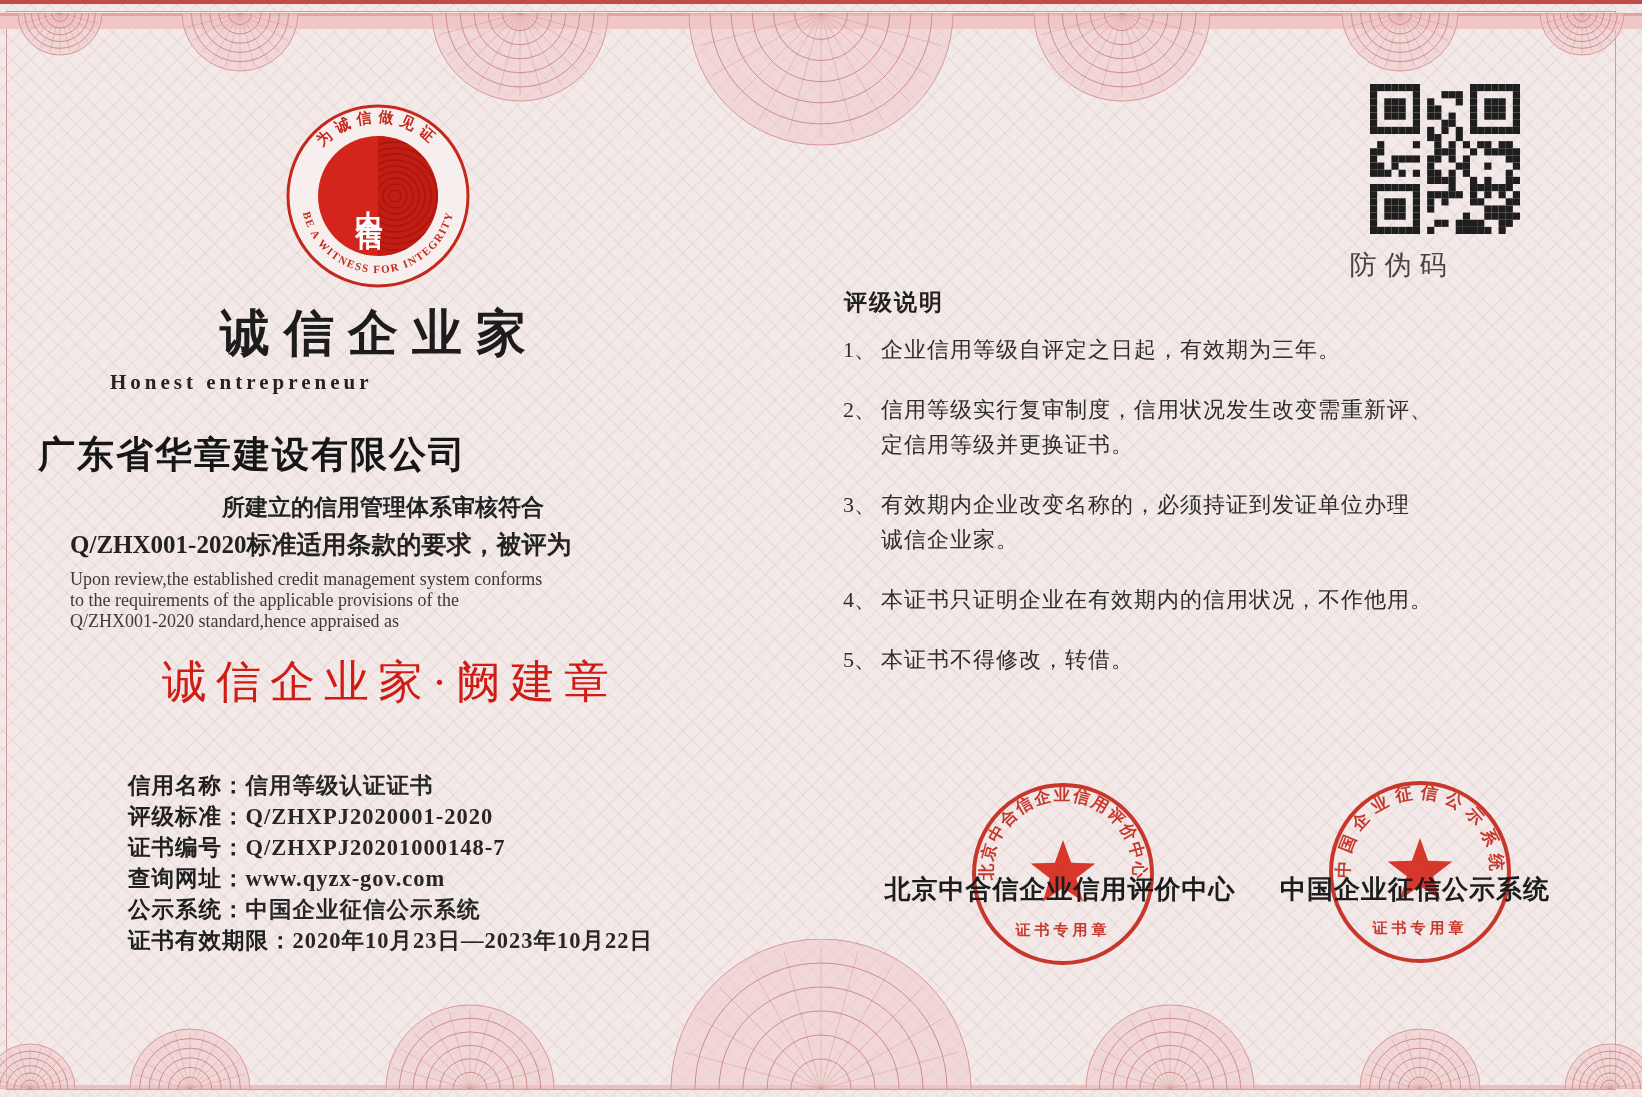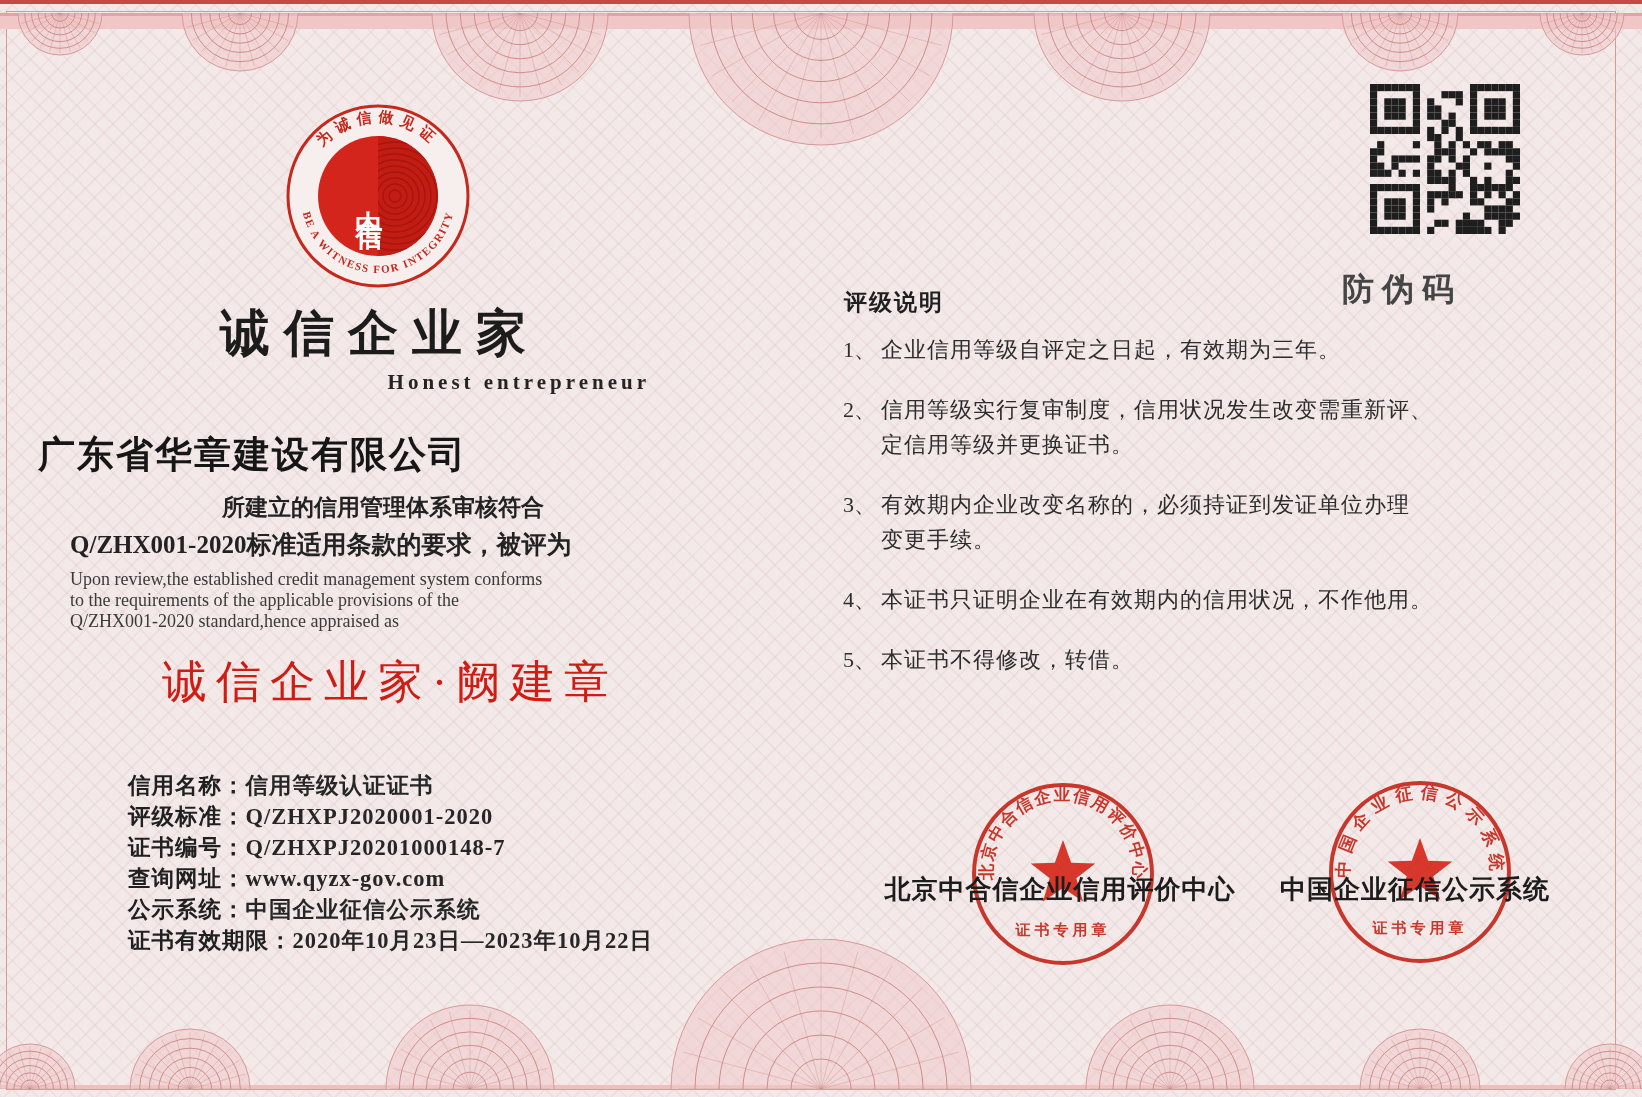--- a/index.html
+++ b/index.html
@@ -23,21 +23,21 @@
     position:absolute;left:340px;top:146px;width:58px;height:104px;
     writing-mode:vertical-rl;text-orientation:upright;
     color:#fff;font-size:27px;font-weight:bold;letter-spacing:6px;line-height:58px;
     text-align:center;z-index:3;
   }
   .cert-title{
     position:absolute;left:110px;top:300px;width:540px;text-align:center;
     font-size:50px;font-weight:bold;color:#1c1c1c;letter-spacing:14px;
   }
   .cert-subtitle{
-    position:absolute;left:110px;top:370px;width:540px;text-align:right;
+    position:absolute;left:110px;top:370px;width:540px;text-align:left;
     font-size:21px;font-weight:bold;color:#242424;letter-spacing:4px;
   }
   .company-name{
     position:absolute;left:38px;top:430px;width:700px;
     font-size:37px;font-weight:bold;color:#161616;letter-spacing:2px;
   }
   .stmt1{
     position:absolute;left:100px;top:492px;width:566px;text-align:center;
     font-size:23px;font-weight:bold;color:#222;
   }
@@ -54,22 +54,22 @@
     font-size:45px;font-weight:normal;color:#cf1d15;letter-spacing:9px;
   }
   .details{position:absolute;left:106px;top:770px;width:620px;}
   .detail-row{font-size:22.5px;font-weight:bold;color:#262626;line-height:31px;letter-spacing:1px;margin-left:22px;}
   .detail-row .lab{color:#202020;}
   .detail-row .val{color:#262626;}
 
   
   .qr{position:absolute;left:1370px;top:84px;width:150px;height:150px;}
   .qr-label{
-    position:absolute;left:1312px;top:268px;width:180px;text-align:center;
-    font-size:32px;color:#454545;letter-spacing:8px;font-weight:bold;
+    position:absolute;left:1312px;top:247px;width:180px;text-align:center;
+    font-size:27px;color:#454545;letter-spacing:8px;font-weight:normal;
     font-family:"Liberation Sans","DejaVu Sans",sans-serif;
   }
   .notes-title{
     position:absolute;left:844px;top:287px;
     font-size:23px;font-weight:bold;color:#1f1f1f;letter-spacing:2px;
   }
   .notes{position:absolute;left:843px;top:332px;width:720px;}
   .note-item{display:flex;margin-bottom:25px;font-size:22px;color:#2d2d2d;line-height:35px;}
   .note-item .num{flex:0 0 38px;}
   .note-item .txt{white-space:pre-line;letter-spacing:1px;}
@@ -808,21 +808,21 @@
         <span class="txt">企业信用等级自评定之日起，有效期为三年。</span>
       </div>
     <div class="note-item">
         <span class="num">2、</span>
         <span class="txt">信用等级实行复审制度，信用状况发生改变需重新评、
 定信用等级并更换证书。</span>
       </div>
     <div class="note-item">
         <span class="num">3、</span>
         <span class="txt">有效期内企业改变名称的，必须持证到发证单位办理
-变更手续。</span>
+诚信企业家。</span>
       </div>
     <div class="note-item">
         <span class="num">4、</span>
         <span class="txt">本证书只证明企业在有效期内的信用状况，不作他用。</span>
       </div>
     <div class="note-item">
         <span class="num">5、</span>
         <span class="txt">本证书不得修改，转借。</span>
       </div>
   </div>

